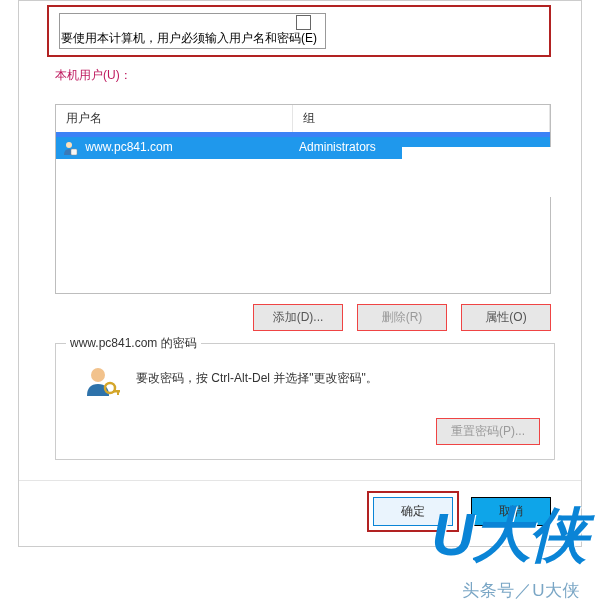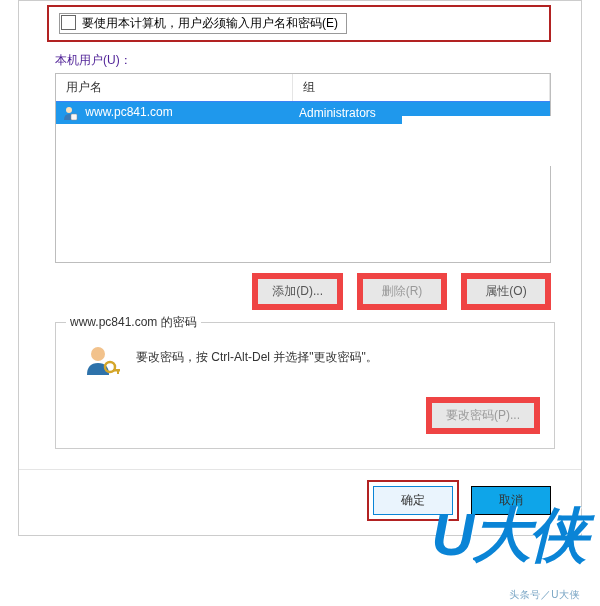--- a/index.html
+++ b/index.html
@@ -32,61 +32,61 @@
       width: 40px;
       height: 40px;
     }
     .red-box-1 {
       border: 2px solid #b22222;
       margin: 4px 30px 10px 28px;
       padding: 6px 10px;
     }
     .checkbox-row {
       display: inline-flex;
-      align-items: flex-start;
+      align-items: flex-end;
       border: 1px solid #999;
       padding: 1px 8px 1px 1px;
       background: #fff;
+      flex-direction: column;
     }
     .checkbox {
       width: 15px;
       height: 15px;
       border: 1px solid #666;
       margin-right: 6px;
       background: #fff;
       display: inline-block;
     }
     .section-label {
-      margin: 4px 30px 4px 36px;
-      color: #4c1d95;
+      margin: 4px 30px 20px 36px;
+      color: #be185d;
     }
     .list-frame {
       margin: 0 30px 10px 36px;
       border: 1px solid #bdbdbd;
       background: #fff;
       height: 190px;
       position: relative;
     }
     .list-header {
       display: flex;
       background: #fff;
-      border-bottom: 1px solid #3b82f6;
+      border-bottom: 5px solid #3b82f6;
     }
     .list-header div {
       padding: 5px 10px;
       color: #333;
       border-right: 1px solid #e5e5e5;
     }
     .col-user { width: 48%; }
     .col-group { width: 52%; }
     .list-row {
       display: flex;
       background: #1f98ec;
       color: #fff;
-      align-items: center;
     }
     .list-row .cell {
       padding: 3px 10px 3px 6px;
     }
     .row-icon {
       width: 16px;
       height: 16px;
       display: inline-block;
       vertical-align: middle;
       margin-right: 4px;
@@ -102,21 +102,21 @@
     .btn-row {
       display: flex;
       justify-content: flex-end;
       gap: 14px;
       margin: 10px 30px 12px 36px;
     }
     .btn {
       min-width: 90px;
       padding: 4px 14px;
       background: #e7e7e7;
-      border: 6px solid #ef4444;
+      border: 1px solid #ef4444;
       color: #555;
       text-align: center;
       font-size: 12px;
       font-family: inherit;
     }
     .btn.disabled {
       color: #9a9a9a;
     }
     .fieldset {
       margin: 6px 26px 20px 36px;
@@ -190,21 +190,21 @@
       font-style: italic;
       pointer-events: none;
       z-index: 50;
       text-shadow: 1px 1px 0 #fff;
       letter-spacing: -2px;
     }
     .caption {
       position: absolute;
       right: 20px;
       bottom: 4px;
-      font-size: 10px;
+      font-size: 17px;
       color: #7aa6c5;
       z-index: 51;
       letter-spacing: 0.5px;
     }
   </style>
 </head>
 <body>
 
 <div class="dialog">
 
@@ -253,21 +253,21 @@
           <circle cx="14" cy="11" r="7" fill="#f2c28c"></circle>
           <path d="M3 32 Q3 20 14 20 Q25 20 25 32 Z" fill="#2e72aa"></path>
           <circle cx="26" cy="24" r="5" fill="none" stroke="#d4a62a" stroke-width="2.5"></circle>
           <rect x="29" y="26" width="7" height="2.5" fill="#d4a62a"></rect>
           <rect x="33" y="26" width="2" height="5" fill="#d4a62a"></rect>
         </svg>
       </span>
       <div class="fieldset-text">要改密码，按 Ctrl-Alt-Del 并选择"更改密码"。</div>
     </div>
     <div class="fieldset-btn-row">
-      <button class="btn disabled">要改密码(P)...</button>
+      <button class="btn disabled">重置密码(P)...</button>
     </div>
   </div>
 
   <div class="dialog-footer">
     <span class="red-box-2">
       <button class="btn-std highlight">确定</button>
     </span>
     <button class="btn-std">取消</button>
   </div>
 

